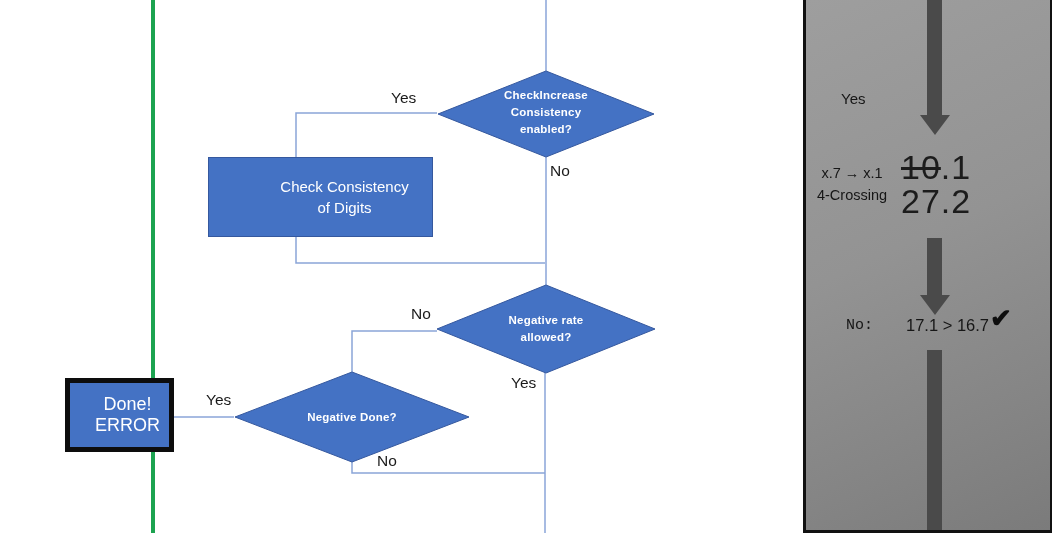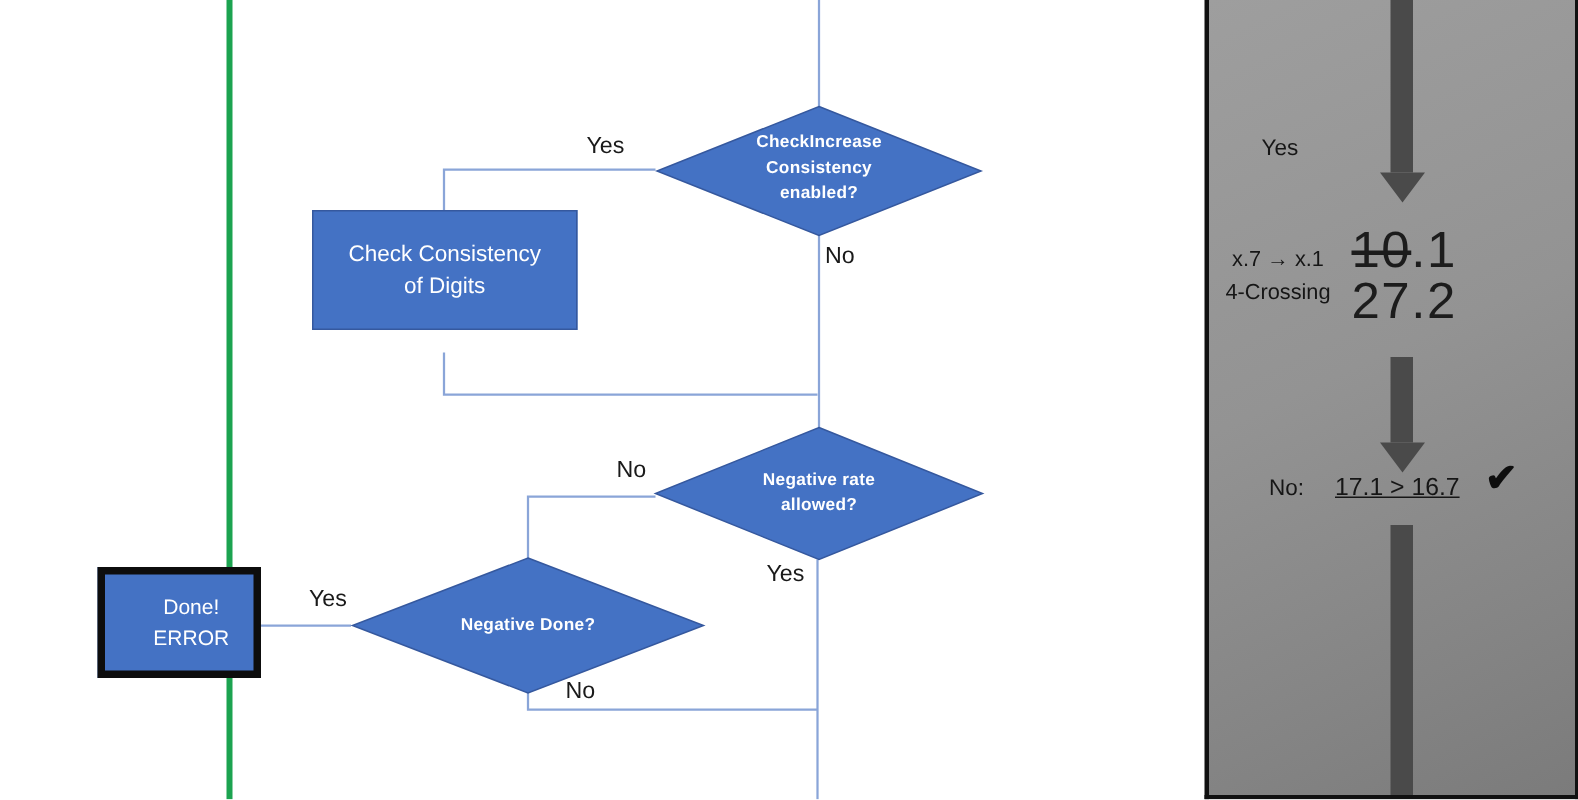--- a/index.html
+++ b/index.html
@@ -14,21 +14,21 @@
   }
   .diamond-text{font-size:11.5px;font-weight:600;line-height:17px;letter-spacing:.2px;}
   .process-box{
     position:absolute;z-index:2;background:#4472C4;border:1px solid #35589e;
     display:flex;align-items:center;justify-content:center;color:#fff;
     text-align:center;font-size:15px;line-height:21px;white-space:pre-line;
   }
   .terminator-box{
     position:absolute;z-index:2;background:#4472C4;border:5px solid #0d0d0d;
     box-sizing:border-box;display:flex;align-items:center;justify-content:center;
-    color:#fff;text-align:center;font-size:14px;line-height:21px;white-space:pre-line;padding-left:16px;
+    color:#fff;text-align:center;font-size:18px;line-height:21px;white-space:pre-line;padding-left:16px;
   }
   .edge-label{
     position:absolute;z-index:3;color:#1a1a1a;font-size:15.5px;white-space:nowrap;
   }
   
   .side-panel{
     position:absolute;z-index:4;left:803px;top:0;width:249px;height:533px;
     box-sizing:border-box;
     background:linear-gradient(155deg,#9e9e9e 0%,#939393 45%,#848484 80%,#7b7b7b 100%);
     border-left:3px solid #111;border-right:2px solid #111;border-bottom:3px solid #111;
@@ -83,21 +83,21 @@
 
   <div class="node-label diamond-text" style="left:437px;top:312px;width:218px;">Negative rate
 allowed?</div>
 
   <div class="node-label diamond-text" style="left:437px;top:87px;width:218px;">CheckIncrease
 Consistency
 enabled?</div>
 
   <div class="node-label diamond-text" style="left:235px;top:409px;width:234px;">Negative Done?</div>
 
-  <div class="process-box" style="left:208px;top:140px;width:175px;height:78px;">Check Consistency
+  <div class="process-box" style="left:208px;top:157px;width:175px;height:78px;padding-left:48px;">Check Consistency
 of Digits</div>
 
   <div class="terminator-box" style="left:65px;top:378px;width:109px;height:74px;">Done!
 ERROR</div>
 
   <div class="edge-label" style="left:391px;top:89px;">Yes</div>
   <div class="edge-label" style="left:550px;top:162px;">No</div>
   <div class="edge-label" style="left:411px;top:305px;">No</div>
   <div class="edge-label" style="left:511px;top:374px;">Yes</div>
   <div class="edge-label" style="left:206px;top:391px;">Yes</div>
@@ -114,20 +114,20 @@
 4-Crossing</div>
 
     <div class="big-values">
       <div><span class="struck">10</span><span>.1</span></div>
       <div>27.2</div>
     </div>
 
     <div class="arrow-shaft" style="top:238px;height:57px;"></div>
     <div class="arrow-head" style="top:295px;"></div>
 
-    <div class="panel-text" style="left:40px;top:317px;">No:</div>
-    <div class="panel-text" style="left:84px;top:316px;font-size:16.5px;text-decoration:underline;">17.1 &gt; 16.7</div>
+    <div class="panel-text" style="left:40px;top:317px;font-family:Liberation Mono, monospace;">No:</div>
+    <div class="panel-text" style="left:100px;top:316px;font-size:16.5px;">17.1 &gt; 16.7</div>
     <div class="check-icon">✔</div>
 
     <div class="arrow-shaft" style="top:350px;height:180px;"></div>
   </div>
 
 </div>
 
 </body></html>

